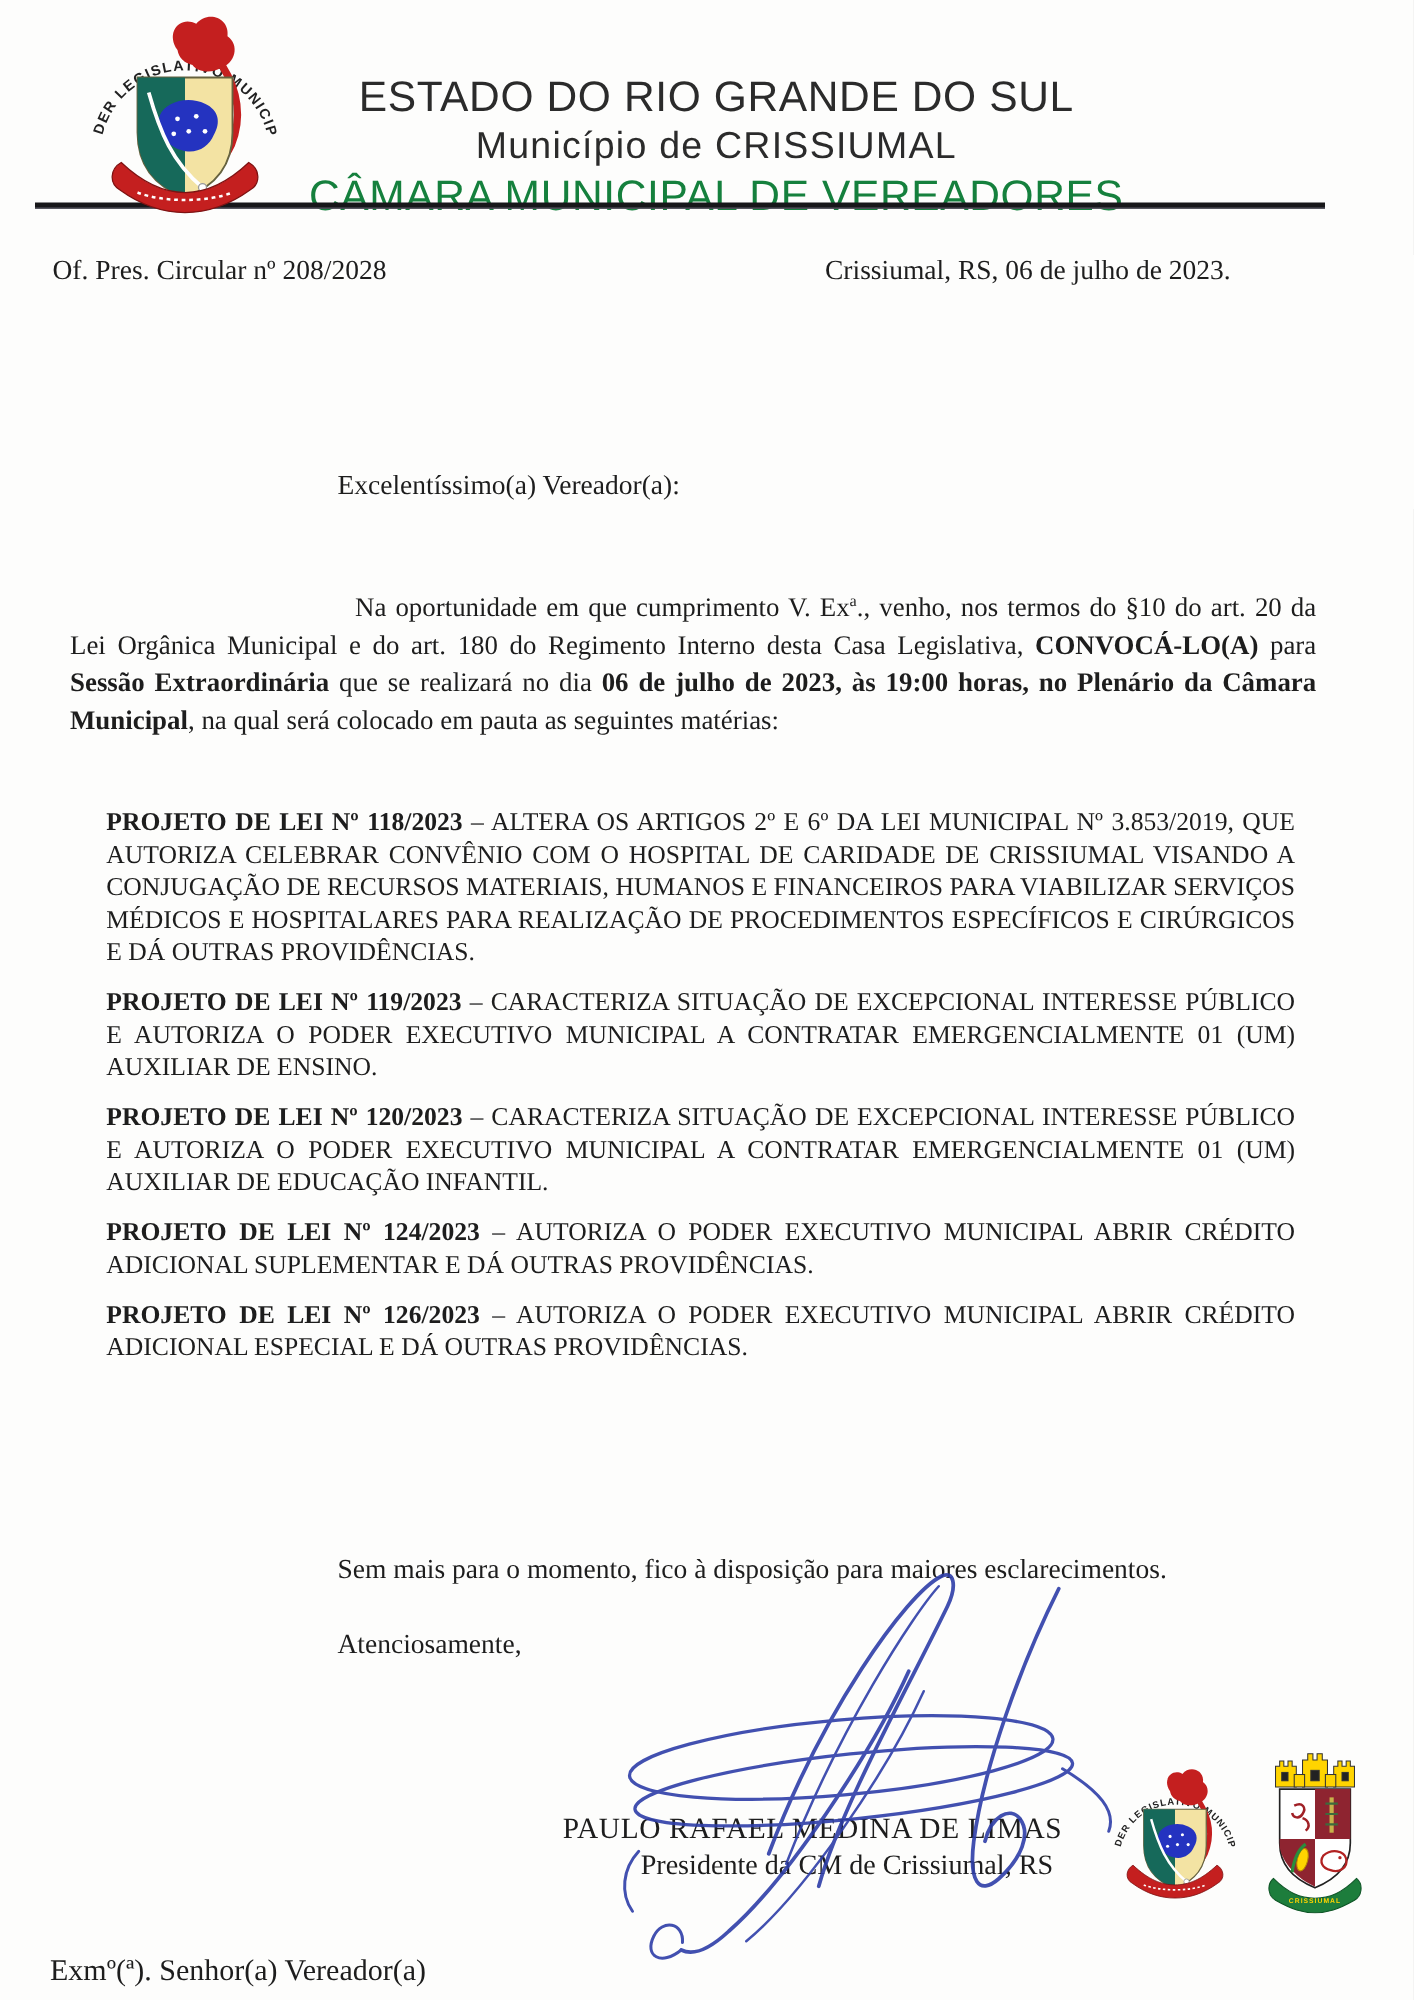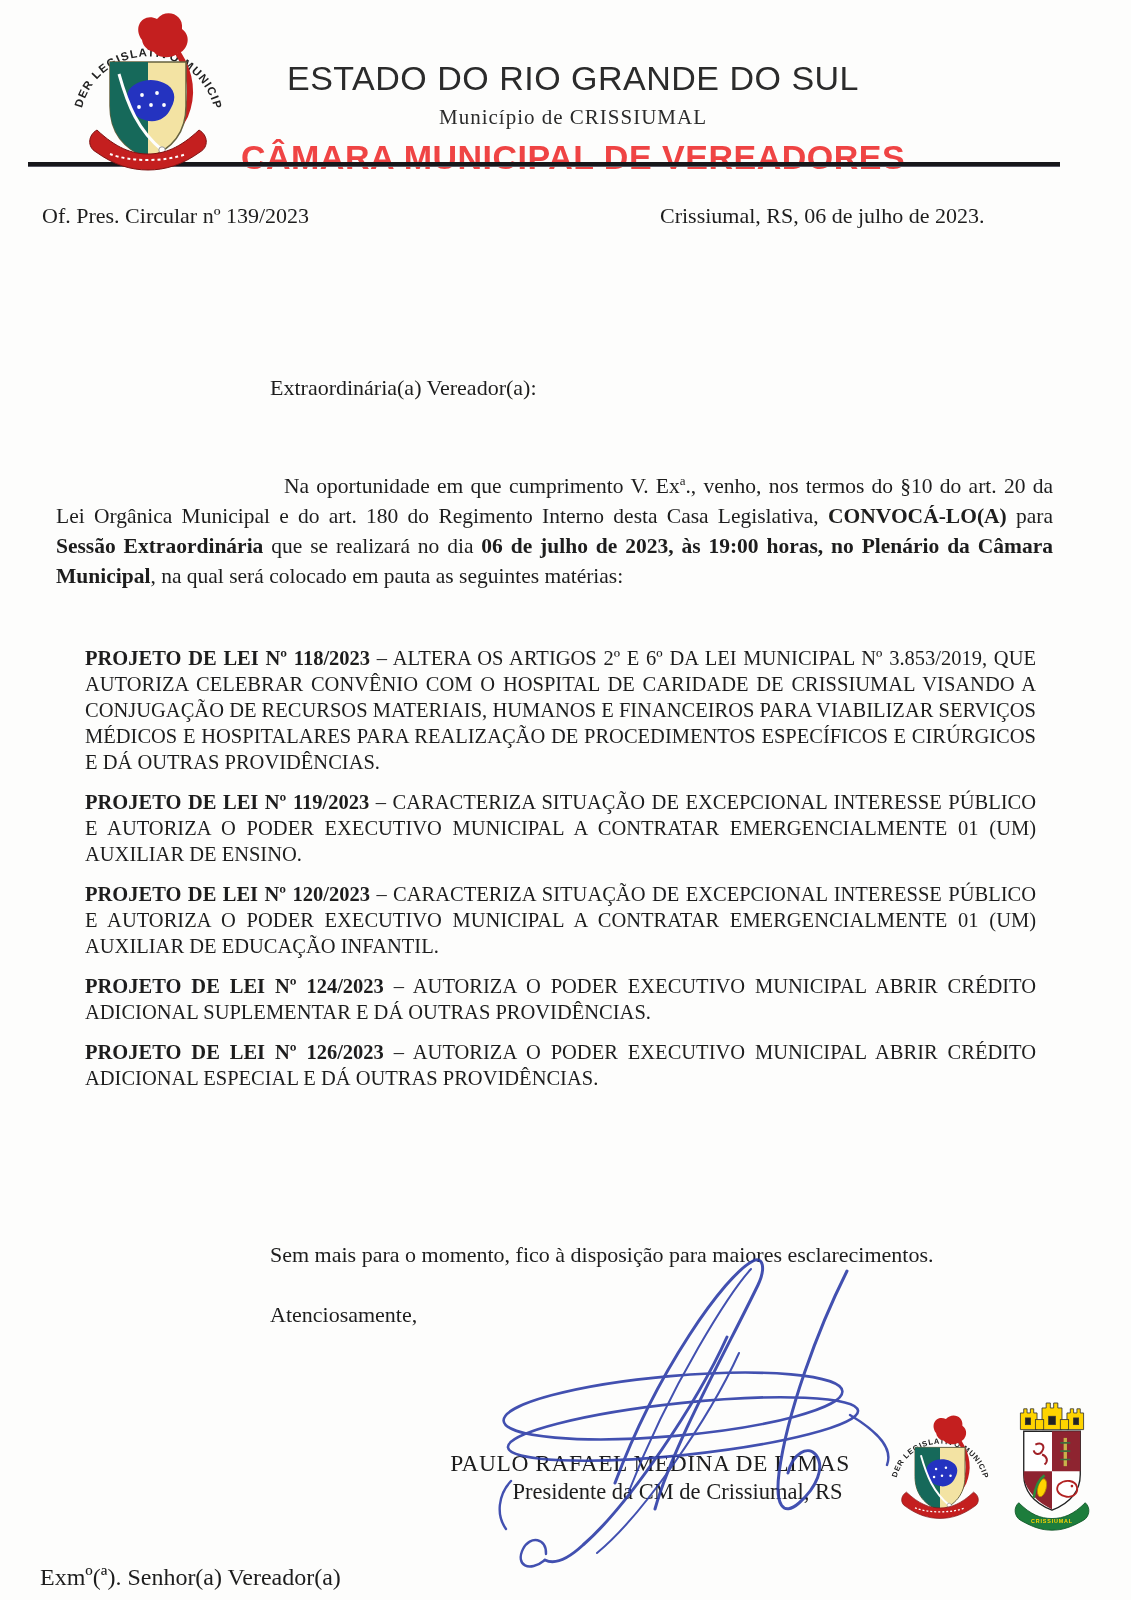--- a/index.html
+++ b/index.html
@@ -15,22 +15,22 @@
   
   .header-emblem{position:absolute;left:70px;top:4px;width:156px;height:168px;z-index:3;}
   .header-text{
     position:absolute;left:228px;top:42px;width:690px;
     text-align:center;
     font-family:"Liberation Sans", sans-serif;
     color:#2b2b2b;
     margin-top:16px;
   }
   .header-state{font-size:34px;line-height:40px;letter-spacing:.5px;}
-  .header-muni{font-size:21px;line-height:38px;letter-spacing:1px;font-family:Liberation Serif, serif;}
-  .header-chamber{font-size:34px;line-height:42px;font-weight:bold;color:#ef4444;letter-spacing:.5px;}
+  .header-muni{font-size:30px;line-height:38px;letter-spacing:1px;}
+  .header-chamber{font-size:34px;line-height:42px;font-weight:normal;color:#15803d;letter-spacing:.5px;}
   .header-rule{
     position:absolute;left:28px;top:162px;width:1032px;height:4px;
     background:#17171a;border-bottom:1px solid #5a5a66;z-index:1;
   }
   
   .ref-row{position:absolute;left:0;top:203px;width:1131px;font-size:22px;}
   .ref-number{position:absolute;left:42px;top:0;}
   .dateline{position:absolute;left:660px;top:0;width:360px;}
   
   .salutation{position:absolute;left:270px;top:375px;font-size:22px;}
@@ -103,25 +103,25 @@
   </svg>
 
   <div class="header-text">
     <div class="header-state">ESTADO DO RIO GRANDE DO SUL</div>
     <div class="header-muni">Município de CRISSIUMAL</div>
     <div class="header-chamber">CÂMARA MUNICIPAL DE VEREADORES</div>
   </div>
   <div class="header-rule"></div>
 
   <div class="ref-row">
-    <span class="ref-number">Of. Pres. Circular nº 139/2023</span>
+    <span class="ref-number">Of. Pres. Circular nº 208/2028</span>
     <span class="dateline">Crissiumal, RS, 06 de julho de 2023.</span>
   </div>
 
-  <div class="salutation">Extraordinária(a) Vereador(a):</div>
+  <div class="salutation">Excelentíssimo(a) Vereador(a):</div>
   <p class="intro"><span>Na oportunidade em que cumprimento V. Ex</span><sup>a</sup><span>., venho, nos termos do §10 do art. 20 da Lei Orgânica Municipal e do art. 180 do Regimento Interno desta Casa Legislativa, </span><b>CONVOCÁ-LO(A)</b><span> para </span><b>Sessão Extraordinária</b><span> que se realizará no dia </span><b>06 de julho de 2023, às 19:00 horas, no Plenário da Câmara Municipal</b><span>, na qual será colocado em pauta as seguintes matérias:</span></p>
 
   <div class="agenda">
     <p class="agenda-item"><b class="agenda-label">PROJETO DE LEI Nº 118/2023</b><span class="agenda-body"> – ALTERA OS ARTIGOS 2º E 6º DA LEI MUNICIPAL Nº 3.853/2019, QUE AUTORIZA CELEBRAR CONVÊNIO COM O HOSPITAL DE CARIDADE DE CRISSIUMAL VISANDO A CONJUGAÇÃO DE RECURSOS MATERIAIS, HUMANOS E FINANCEIROS PARA VIABILIZAR SERVIÇOS MÉDICOS E HOSPITALARES PARA REALIZAÇÃO DE PROCEDIMENTOS ESPECÍFICOS E CIRÚRGICOS E DÁ OUTRAS PROVIDÊNCIAS.</span></p>
 
     <p class="agenda-item"><b class="agenda-label">PROJETO DE LEI Nº 119/2023</b><span class="agenda-body"> – CARACTERIZA SITUAÇÃO DE EXCEPCIONAL INTERESSE PÚBLICO E AUTORIZA O PODER EXECUTIVO MUNICIPAL A CONTRATAR EMERGENCIALMENTE 01 (UM) AUXILIAR DE ENSINO.</span></p>
 
     <p class="agenda-item"><b class="agenda-label">PROJETO DE LEI Nº 120/2023</b><span class="agenda-body"> – CARACTERIZA SITUAÇÃO DE EXCEPCIONAL INTERESSE PÚBLICO E AUTORIZA O PODER EXECUTIVO MUNICIPAL A CONTRATAR EMERGENCIALMENTE 01 (UM) AUXILIAR DE EDUCAÇÃO INFANTIL.</span></p>
 
 

